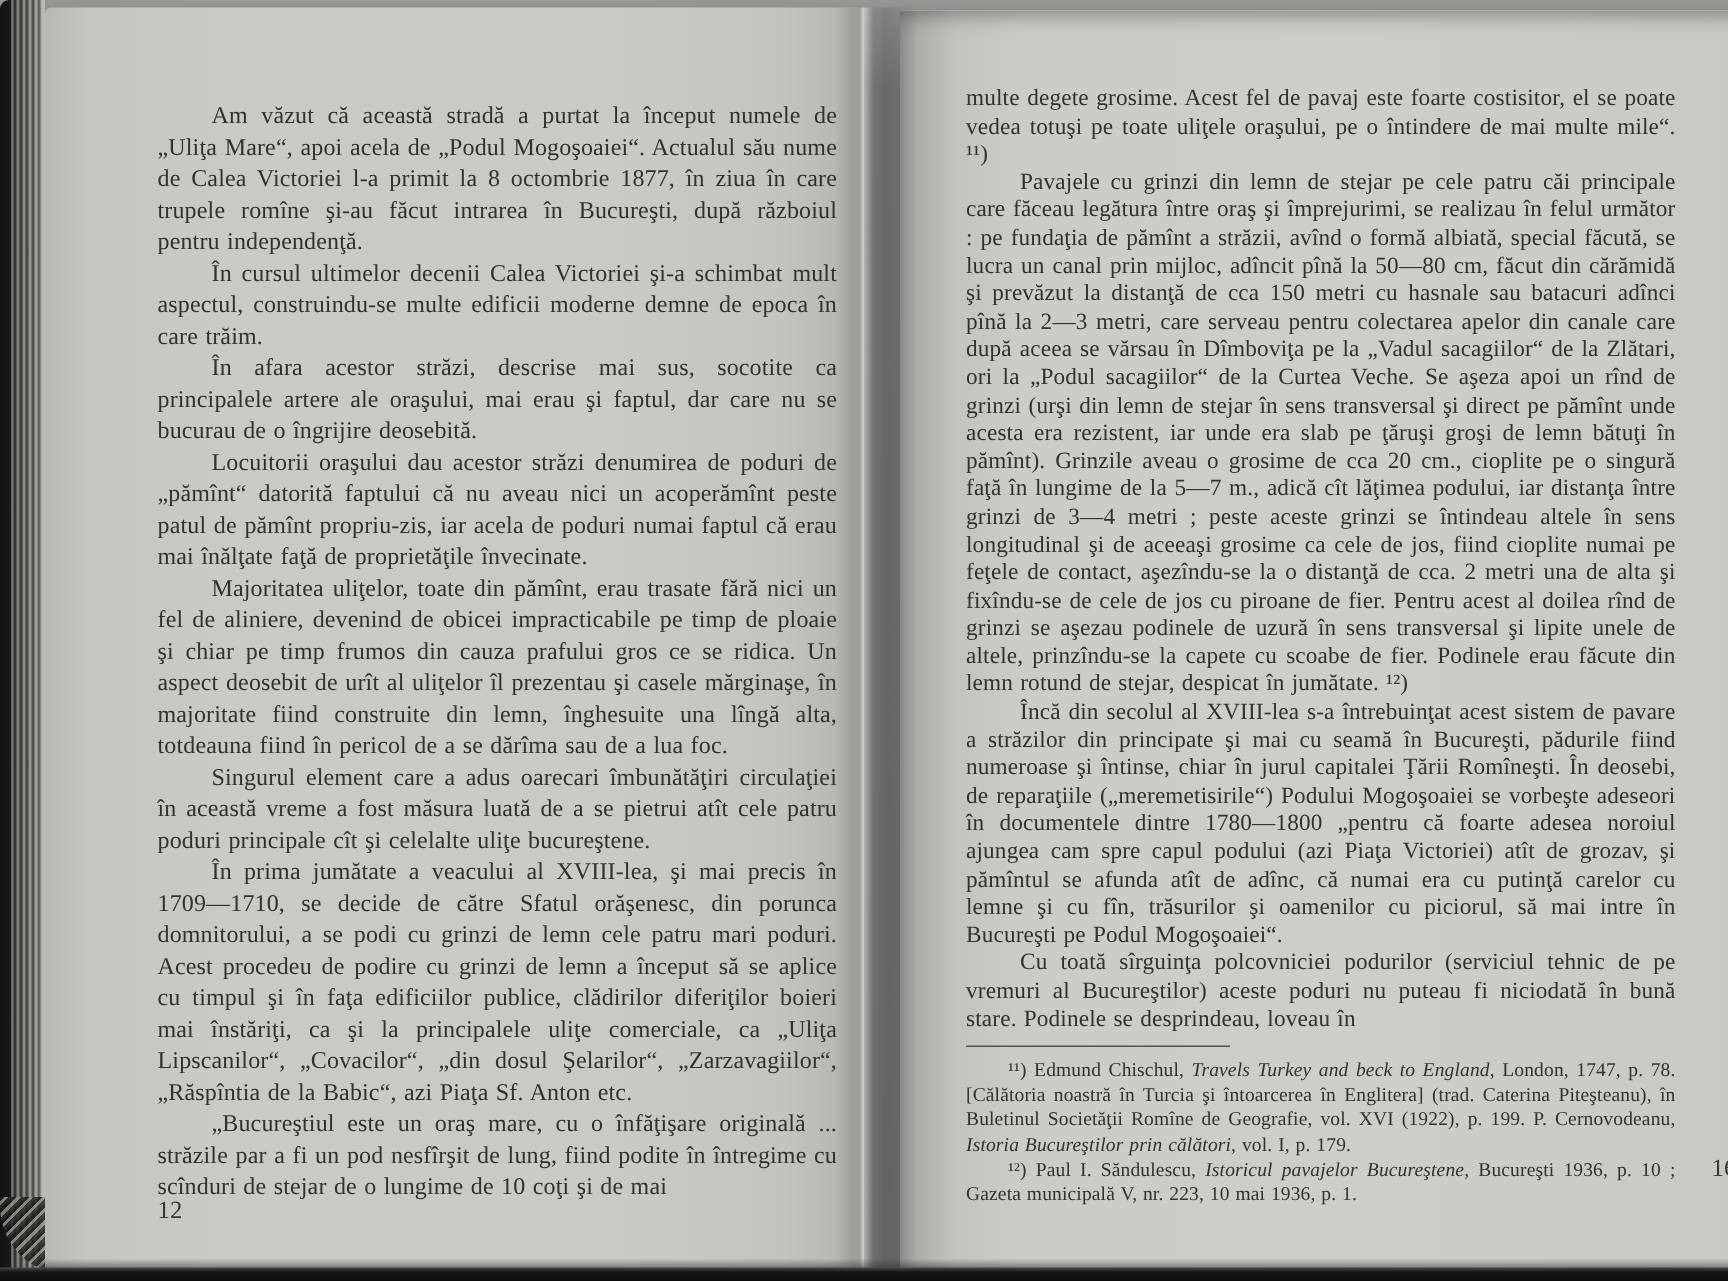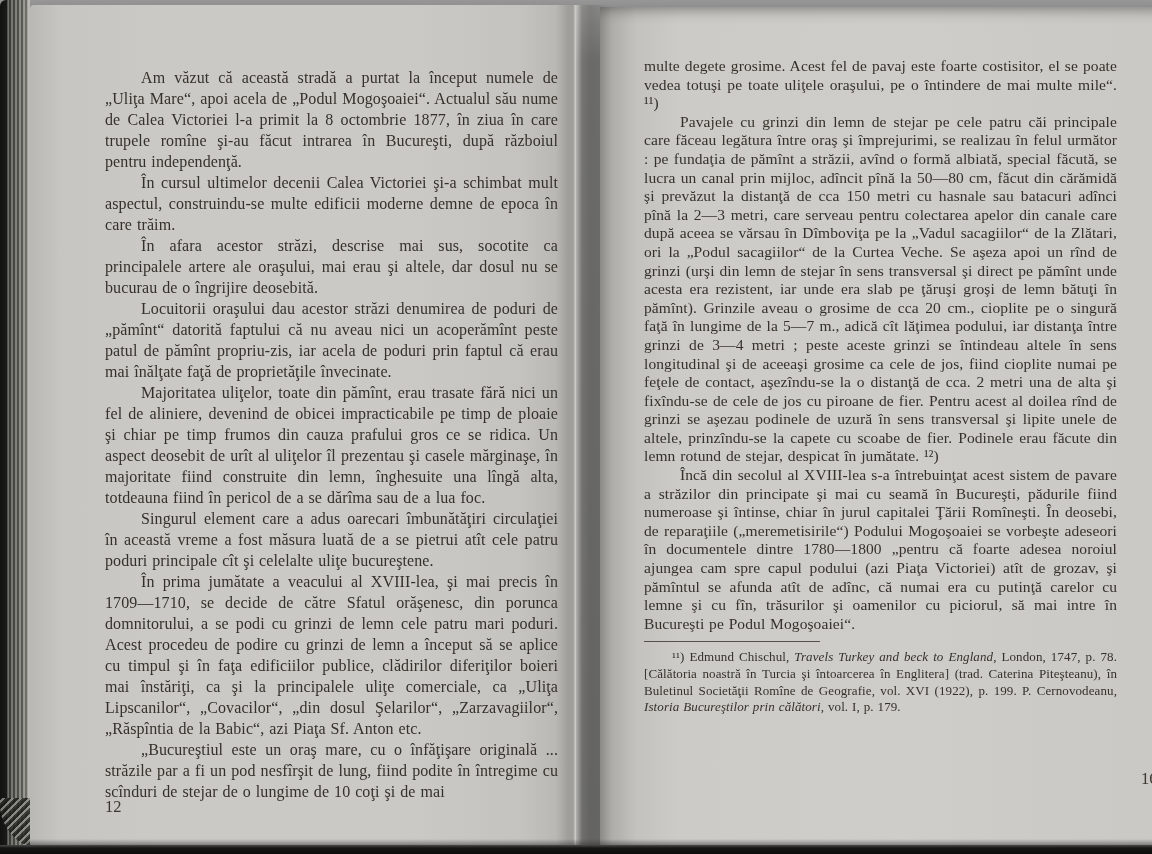--- a/index.html
+++ b/index.html
@@ -61,40 +61,42 @@
 <body>
 
 <div class="scene">
   <div class="edge-stack"></div>
   <div class="corner-stack"></div>
 
   <div class="page page-left">
     <div class="text-col left-col">
         <p>Am văzut că această stradă a purtat la început numele de „Uliţa Mare“, apoi acela de „Podul Mogoşoaiei“. Actualul său nume de Calea Victoriei l-a primit la 8 octombrie 1877, în ziua în care trupele romîne şi-au făcut intrarea în Bucureşti, după războiul pentru independenţă.</p>
         <p>În cursul ultimelor decenii Calea Victoriei şi-a schimbat mult aspectul, construindu-se multe edificii moderne demne de epoca în care trăim.</p>
-        <p>În afara acestor străzi, descrise mai sus, socotite ca principalele artere ale oraşului, mai erau şi altele, dar dosul nu se bucurau de o îngrijire deosebită.</p>
-        <p>Locuitorii oraşului dau acestor străzi denumirea de poduri de „pămînt“ datorită faptului că nu aveau nici un acoperămînt peste patul de pămînt propriu-zis, iar acela de poduri prin faptul că erau mai înălţate faţă de proprietăţile învecinate.</p>
+        <p>În afara acestor străzi, descrise mai sus, socotite ca principalele artere ale oraşului, mai erau şi faptul, dar care nu se bucurau de o îngrijire deosebită.</p>
+        <p>Locuitorii oraşului dau acestor străzi denumirea de poduri de „pămînt“ datorită faptului că nu aveau nici un acoperămînt peste patul de pămînt propriu-zis, iar acela de poduri numai faptul că erau mai înălţate faţă de proprietăţile învecinate.</p>
         <p>Majoritatea uliţelor, toate din pămînt, erau trasate fără nici un fel de aliniere, devenind de obicei impracticabile pe timp de ploaie şi chiar pe timp frumos din cauza prafului gros ce se ridica. Un aspect deosebit de urît al uliţelor îl prezentau şi casele mărginaşe, în majoritate fiind construite din lemn, înghesuite una lîngă alta, totdeauna fiind în pericol de a se dărîma sau de a lua foc.</p>
         <p>Singurul element care a adus oarecari îmbunătăţiri circulaţiei în această vreme a fost măsura luată de a se pietrui atît cele patru poduri principale cît şi celelalte uliţe bucureştene.</p>
         <p>În prima jumătate a veacului al XVIII-lea, şi mai precis în 1709—1710, se decide de către Sfatul orăşenesc, din porunca domnitorului, a se podi cu grinzi de lemn cele patru mari poduri. Acest procedeu de podire cu grinzi de lemn a început să se aplice cu timpul şi în faţa edificiilor publice, clădirilor diferiţilor boieri mai înstăriţi, ca şi la principalele uliţe comerciale, ca „Uliţa Lipscanilor“, „Covacilor“, „din dosul Şelarilor“, „Zarzavagiilor“, „Răspîntia de la Babic“, azi Piaţa Sf. Anton etc.</p>
         <p>„Bucureştiul este un oraş mare, cu o înfăţişare originală ... străzile par a fi un pod nesfîrşit de lung, fiind podite în întregime cu scînduri de stejar de o lungime de 10 coţi şi de mai</p>
       </div>
     <div class="pn pn-left">12</div>
   </div>
 
   <div class="page page-right">
     <div class="text-col right-col">
       <div>
           <p class="no-indent">multe degete grosime. Acest fel de pavaj este foarte costisitor, el se poate vedea totuşi pe toate uliţele oraşului, pe o întindere de mai multe mile“. ¹¹)</p>
           <p>Pavajele cu grinzi din lemn de stejar pe cele patru căi principale care făceau legătura între oraş şi împrejurimi, se realizau în felul următor : pe fundaţia de pămînt a străzii, avînd o formă albiată, special făcută, se lucra un canal prin mijloc, adîncit pînă la 50—80 cm, făcut din cărămidă şi prevăzut la distanţă de cca 150 metri cu hasnale sau batacuri adînci pînă la 2—3 metri, care serveau pentru colectarea apelor din canale care după aceea se vărsau în Dîmboviţa pe la „Vadul sacagiilor“ de la Zlătari, ori la „Podul sacagiilor“ de la Curtea Veche. Se aşeza apoi un rînd de grinzi (urşi din lemn de stejar în sens transversal şi direct pe pămînt unde acesta era rezistent, iar unde era slab pe ţăruşi groşi de lemn bătuţi în pămînt). Grinzile aveau o grosime de cca 20 cm., cioplite pe o singură faţă în lungime de la 5—7 m., adică cît lăţimea podului, iar distanţa între grinzi de 3—4 metri ; peste aceste grinzi se întindeau altele în sens longitudinal şi de aceeaşi grosime ca cele de jos, fiind cioplite numai pe feţele de contact, aşezîndu-se la o distanţă de cca. 2 metri una de alta şi fixîndu-se de cele de jos cu piroane de fier. Pentru acest al doilea rînd de grinzi se aşezau podinele de uzură în sens transversal şi lipite unele de altele, prinzîndu-se la capete cu scoabe de fier. Podinele erau făcute din lemn rotund de stejar, despicat în jumătate. ¹²)</p>
           <p>Încă din secolul al XVIII-lea s-a întrebuinţat acest sistem de pavare a străzilor din principate şi mai cu seamă în Bucureşti, pădurile fiind numeroase şi întinse, chiar în jurul capitalei Ţării Romîneşti. În deosebi, de reparaţiile („meremetisirile“) Podului Mogoşoaiei se vorbeşte adeseori în documentele dintre 1780—1800 „pentru că foarte adesea noroiul ajungea cam spre capul podului (azi Piaţa Victoriei) atît de grozav, şi pămîntul se afunda atît de adînc, că numai era cu putinţă carelor cu lemne şi cu fîn, trăsurilor şi oamenilor cu piciorul, să mai intre în Bucureşti pe Podul Mogoşoaiei“.</p>
+          <p>Cu toată sîrguinţa polcovniciei podurilor (serviciul tehnic de pe vremuri al Bucureştilor) aceste poduri nu puteau fi niciodată în bună stare. Podinele se desprindeau, loveau în</p>
         </div>
       <hr class="footnote-rule">
       <div class="footnotes">
           <p><span>¹¹) Edmund Chischul, </span><span class="it">Travels Turkey and beck to England</span><span>, London, 1747, p. 78. [Călătoria noastră în Turcia şi întoarcerea în Englitera] (trad. Caterina Piteşteanu), în Buletinul Societăţii Romîne de Geografie, vol. XVI (1922), p. 199. P. Cernovodeanu, </span><span class="it">Istoria Bucureştilor prin călători</span><span>, vol. I, p. 179.</span></p>
+          <p><span>¹²) Paul I. Săndulescu, </span><span class="it">Istoricul pavajelor Bucureştene</span><span>, Bucureşti 1936, p. 10 ; Gazeta municipală V, nr. 223, 10 mai 1936, p. 1.</span></p>
         </div>
     </div>
     <div class="pn pn-right">16</div>
   </div>
 
   <div class="gutter"></div>
   <div class="bottom-shadow"></div>
   <div class="bottom-band"></div>
 </div>
 

